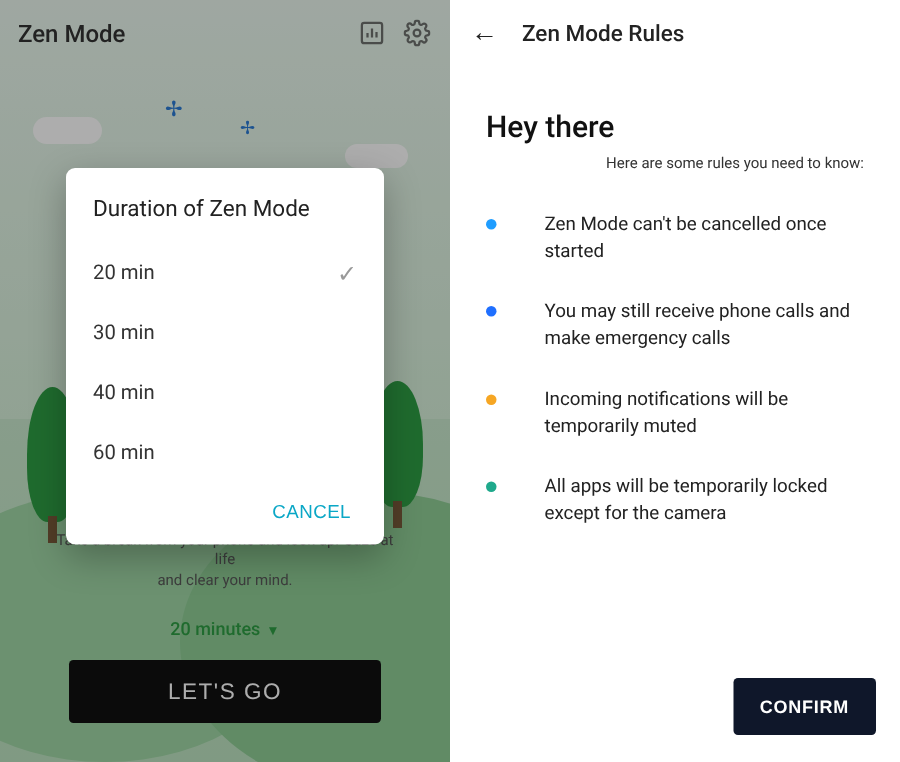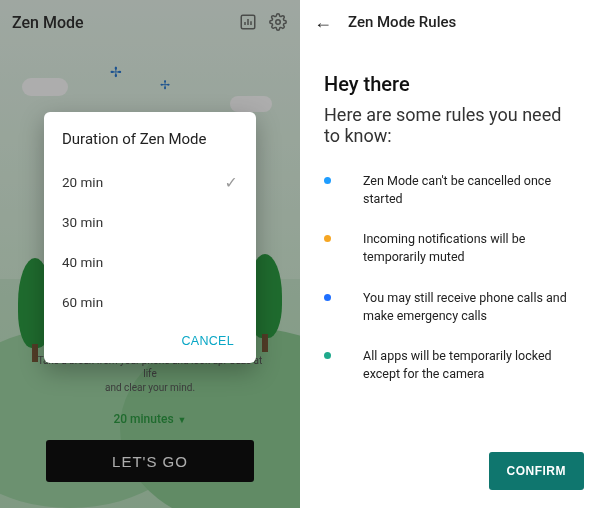--- a/index.html
+++ b/index.html
@@ -74,26 +74,26 @@
   }
 
   
   .r-header{
     height:44px; display:flex; align-items:center; gap:16px; padding:0 14px;
     font-size:15px; font-weight:500; color:#222;
   }
   .back{ font-size:18px; line-height:1; }
   .r-body{ padding: 28px 24px 0 24px; flex:1; }
   .r-body h1{ font-size:20px; font-weight:500; color:#111; margin-bottom:8px;}
-  .r-sub{ font-size:18px; color:#333; margin-bottom:26px;}
+  .r-sub{ font-size:10px; color:#333; margin-bottom:26px;text-align:right;}
   .rule{ display:flex; gap:32px; font-size:12.5px; color:#222; line-height:1.45; margin-bottom:22px;}
   .dot{ width:7px;height:7px;border-radius:50%; margin-top:5px; flex:none;}
   .confirm{
     align-self:flex-end; margin:0 16px 18px 0;
-    background:#0f766e; color:#fff; border:none; border-radius:3px;
+    background:#0f172a; color:#fff; border:none; border-radius:3px;
     height:38px; padding:0 18px; font-size:12px; font-weight:600; letter-spacing:.5px;
   }
 </style>
 </head>
 <body>
 
 <div class="panel left">
   <div class="scene">
     <div class="hill"></div>
       <div class="hill2"></div>
@@ -162,26 +162,26 @@
   </div>
   <div class="r-body">
     <h1>Hey there</h1>
     <div class="r-sub">Here are some rules you need to know:</div>
 
     <div class="rule">
       <span class="dot" style="background:#1f9dff"></span>
       <span>Zen Mode can't be cancelled once started</span>
     </div>
     <div class="rule">
+      <span class="dot" style="background:#1f6fff"></span>
+      <span>You may still receive phone calls and make emergency calls</span>
+    </div>
+    <div class="rule">
       <span class="dot" style="background:#f6a623"></span>
       <span>Incoming notifications will be temporarily muted</span>
-    </div>
-    <div class="rule">
-      <span class="dot" style="background:#1f6fff"></span>
-      <span>You may still receive phone calls and make emergency calls</span>
     </div>
     <div class="rule">
       <span class="dot" style="background:#1fa98c"></span>
       <span>All apps will be temporarily locked except for the camera</span>
     </div>
   </div>
   <button class="confirm">CONFIRM</button>
 </div>
 
 </body></html>

